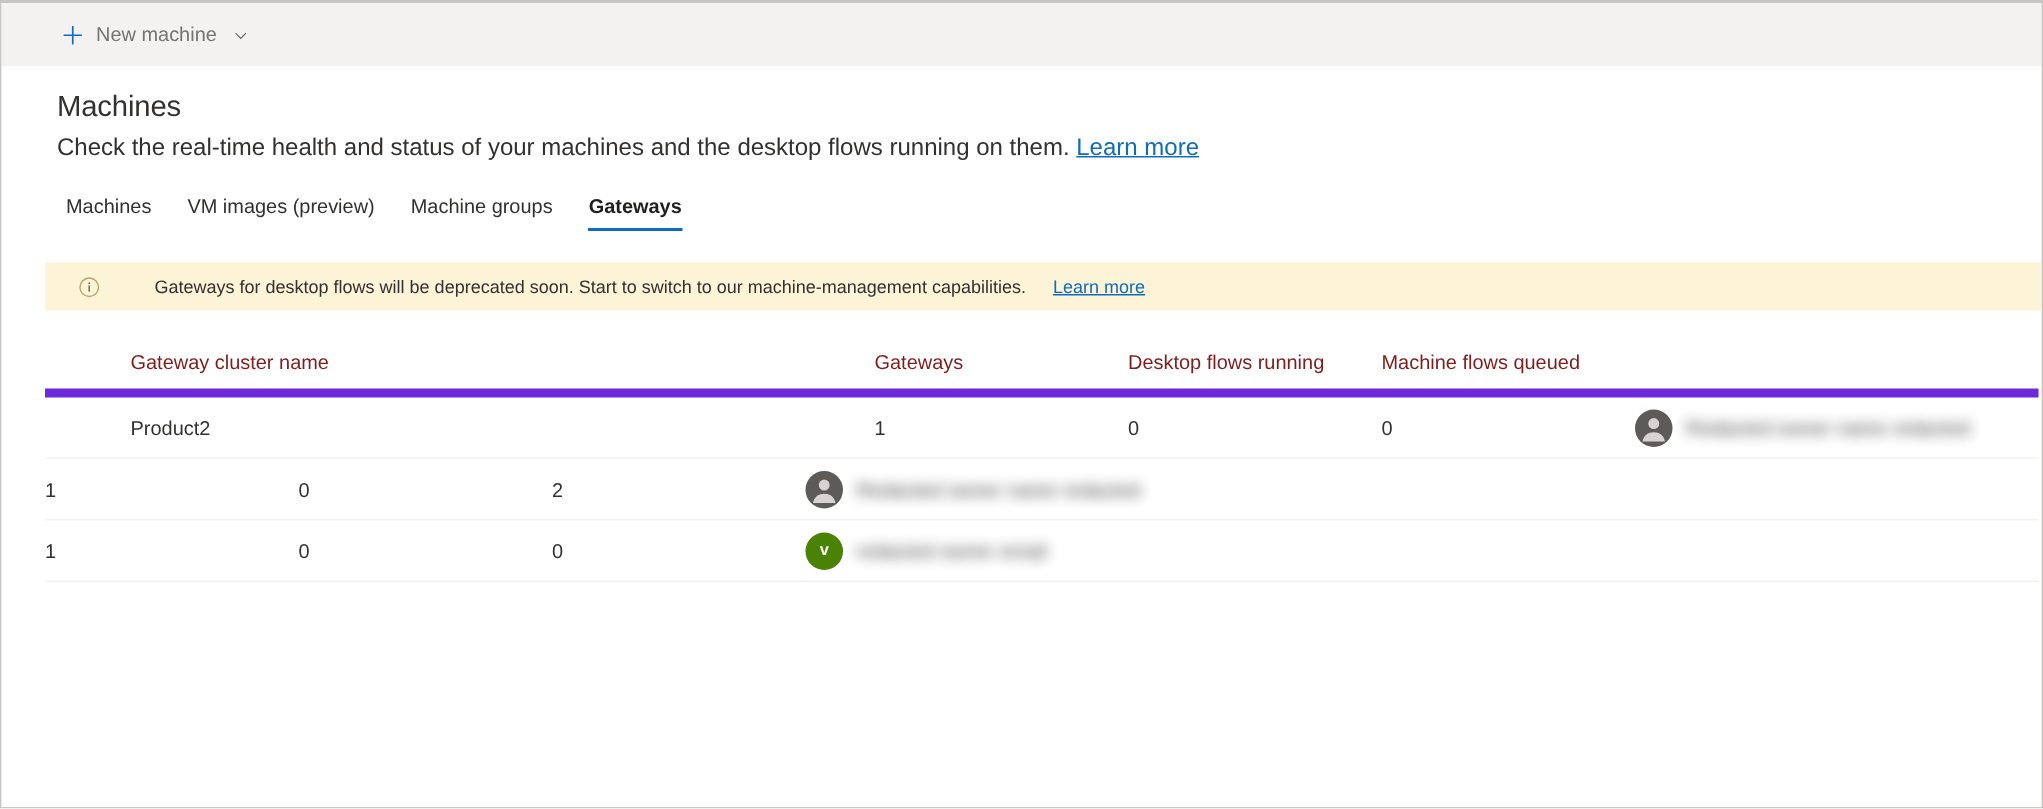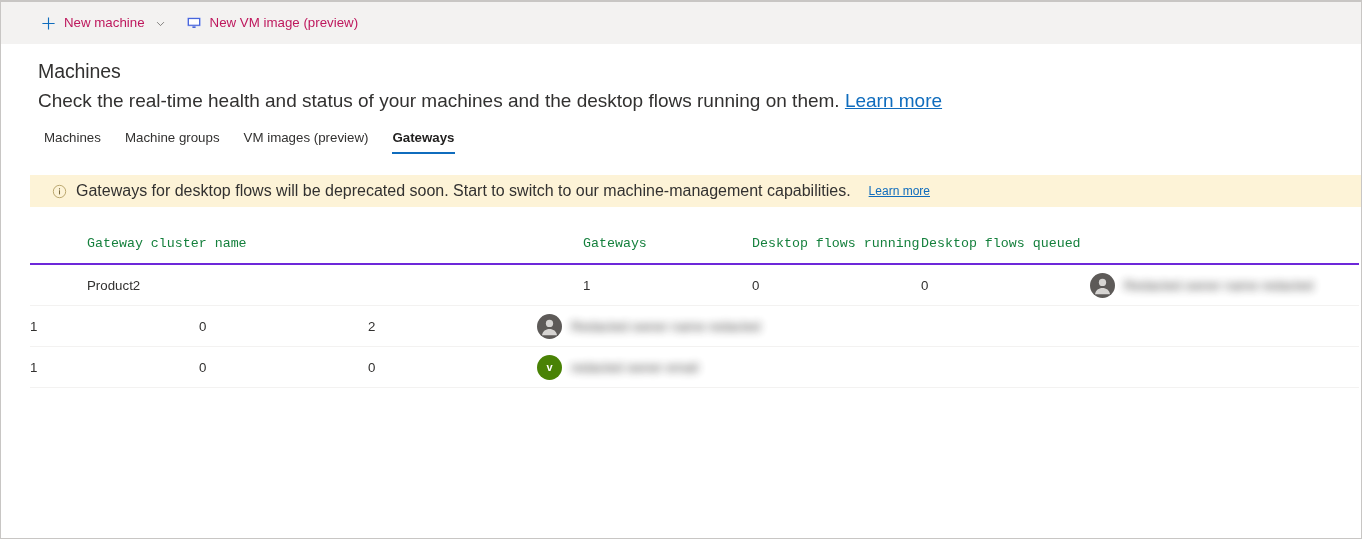--- a/index.html
+++ b/index.html
@@ -33,35 +33,35 @@
     height: 32px;
     padding: 0 9px;
     gap: 7px;
     cursor: pointer;
     color: #201f1e;
     font-size: 13.3px;
     white-space: nowrap;
     background: transparent;
     border: none;
   }
-  .cmd-label { color: #be185d; font-size: 13.3px; line-height: 18px; }
+  .cmd-label { color: #737373; font-size: 13.3px; line-height: 18px; }
   .cmd-icon { display: inline-flex; align-items: center; justify-content: center; width: 17px; height: 17px; }
   .chev { display: inline-flex; align-items: center; justify-content: center; width: 14px; height: 14px; margin-left: 2px; }
 
   
   .page-body { position: absolute; top: 42px; left: 0; right: 0; bottom: 0; background: #fff; }
 
   .page-title {
     position: absolute; left: 37px; top: 16px;
     font-size: 19.5px; color: #323130; font-weight: 400;
     letter-spacing: -0.1px;
   }
   .page-sub {
     position: absolute; left: 37px; top: 46px;
-    font-size: 19px; color: #323130;
+    font-size: 16px; color: #323130;
   }
   .inline-link { color: #0f6cbd; text-decoration: underline; cursor: pointer; }
 
   
   .tabs {
     position: absolute; left: 31px; top: 82px;
     display: flex; align-items: flex-end; gap: 0px;
   }
   .tab {
     position: relative;
@@ -81,38 +81,37 @@
   
   .msgbar {
     position: absolute; left: 29px; right: 0; top: 131px;
     height: 32px;
     background: #fdf3d7;
     display: flex; align-items: center;
     padding-left: 22px;
     gap: 9px;
   }
   .msgbar-icon { width: 15px; height: 15px; flex: 0 0 auto; display: inline-flex; }
-  .msgbar-text { font-size: 16px; color: #323130; line-height: 16px; }
+  .msgbar-text { font-size: 12px; color: #323130; line-height: 16px; margin-left: 27px; }
   .msgbar-link { color: #0f6cbd; text-decoration: underline; cursor: pointer; margin-left: 9px; font-size: 12px; }
 
   
   .table { position: absolute; left: 29px; right: 2px; top: 179px; }
   .row {
     display: flex; align-items: center;
     height: 41px;
     border-bottom: 1px solid #f3f2f1;
     font-size: 13.3px;
     color: #323130;
   }
   .row.header {
     height: 42px;
-    border-bottom: 2px solid #6d28d9;
-    color: #15803d;
-    font-size: 13.3px;
-    font-family: Liberation Mono, monospace;
+    border-bottom: 6px solid #6d28d9;
+    color: #7f1d1d;
+    font-size: 13.3px;
   }
   .row.data { cursor: pointer; }
 
   .c-name   { flex: 0 0 553px; padding-left: 57px; }
   .c-gw     { flex: 0 0 169px; }
   .c-run    { flex: 0 0 169px; }
   .c-queued { flex: 0 0 169px; }
   .c-owner  { flex: 1 1 auto; display: flex; align-items: center; gap: 9px; }
 
   .avatar {
@@ -148,48 +147,37 @@
           </svg>
       </span>
       <span class="cmd-label">New machine</span>
       <span class="chev">
         <svg width="11" height="11" viewBox="0 0 16 16">
             <path d="M3 6l5 5 5-5" stroke="#605e5c" stroke-width="1.1" fill="none"></path>
           </svg>
       </span>
     </div>
 
-    <div class="cmd-btn">
-      <span class="cmd-icon">
-        <svg width="16" height="16" viewBox="0 0 16 16">
-          <rect x="1.3" y="2.6" width="13.4" height="8.6" rx="0.6" fill="#a7b6f5"></rect>
-          <rect x="2.4" y="3.6" width="11.2" height="6.6" fill="#ffffff"></rect>
-          <rect x="2.4" y="3.6" width="11.2" height="6.6" fill="none" stroke="#3b5bd8" stroke-width="1"></rect>
-          <rect x="6.4" y="11.4" width="3.2" height="1.5" fill="#3b5bd8"></rect>
-        </svg>
-      </span>
-      <span class="cmd-label">New VM image (preview)</span>
-    </div>
 
 
   </div>
 
   <div class="page-body">
 
     <div class="page-title">Machines</div>
 
     <div class="page-sub">
       <span>Check the real-time health and status of your machines and the desktop flows running on them.</span>
       <span class="inline-link">Learn more</span>
     </div>
 
     <div class="tabs">
       <div class="tab">Machines</div>
+      <div class="tab">VM images (preview)</div>
       <div class="tab">Machine groups</div>
-      <div class="tab">VM images (preview)</div>
       <div class="tab selected">Gateways</div>
     </div>
 
     <div class="msgbar">
       <span class="msgbar-icon">
         <svg width="15" height="15" viewBox="0 0 16 16">
           <circle cx="8" cy="8" r="6.6" fill="none" stroke="#b8a36a" stroke-width="1"></circle>
           <rect x="7.45" y="6.7" width="1.1" height="4.4" fill="#7a6a3e"></rect>
           <rect x="7.45" y="4.5" width="1.1" height="1.3" fill="#7a6a3e"></rect>
         </svg>
@@ -197,21 +185,21 @@
       <span class="msgbar-text">Gateways for desktop flows will be deprecated soon. Start to switch to our machine-management capabilities.</span>
       <span class="msgbar-link">Learn more</span>
     </div>
 
     <div class="table">
 
       <div class="row header">
         <div class="c-name">Gateway cluster name</div>
         <div class="c-gw">Gateways</div>
         <div class="c-run">Desktop flows running</div>
-        <div class="c-queued">Desktop flows queued</div>
+        <div class="c-queued">Machine flows queued</div>
       </div>
 
       <div class="row data">
         <div class="c-name">Product2</div>
         <div class="c-gw">1</div>
         <div class="c-run">0</div>
         <div class="c-queued">0</div>
         <div class="c-owner">
           <span class="avatar person">
             <svg width="25" height="25" viewBox="0 0 24 24">

